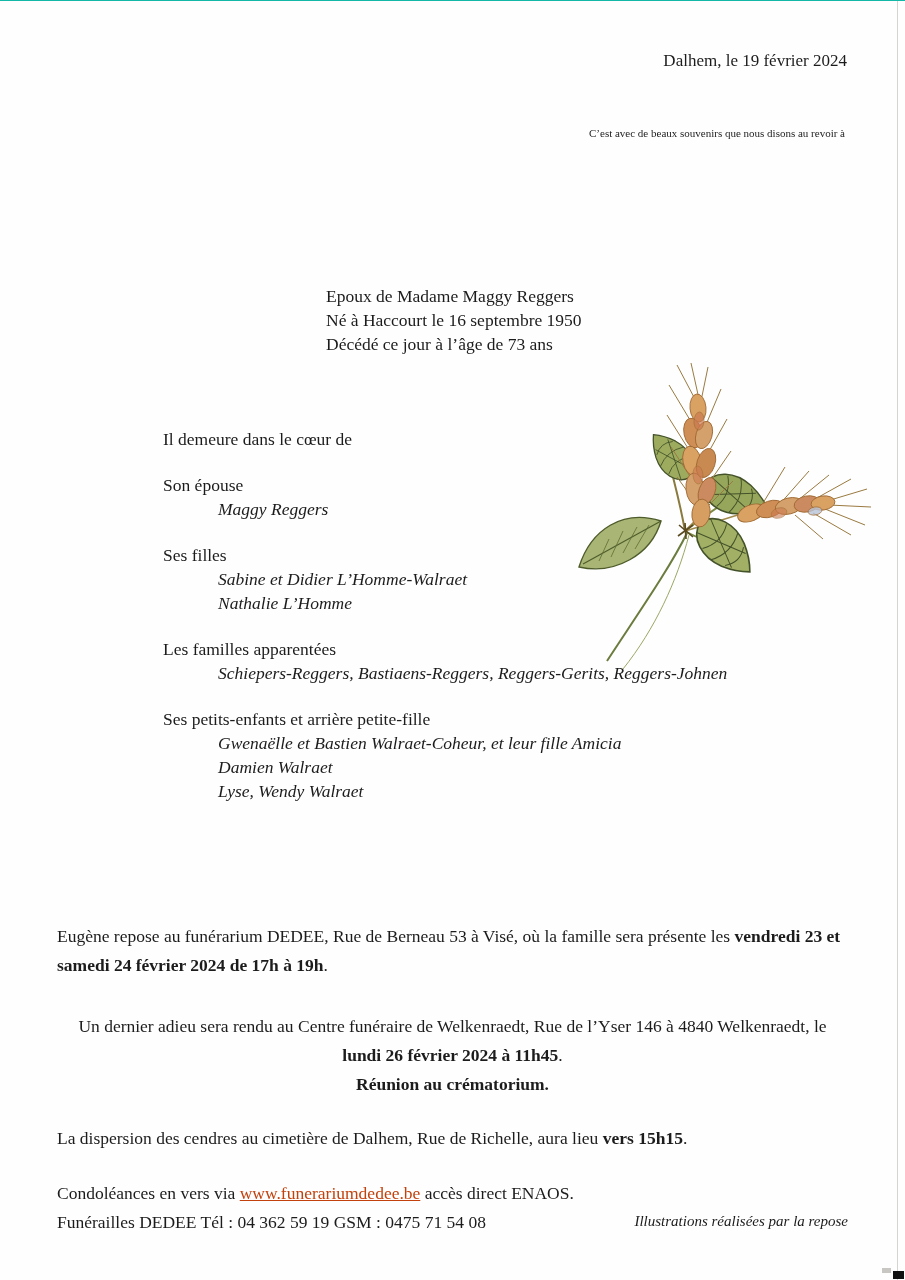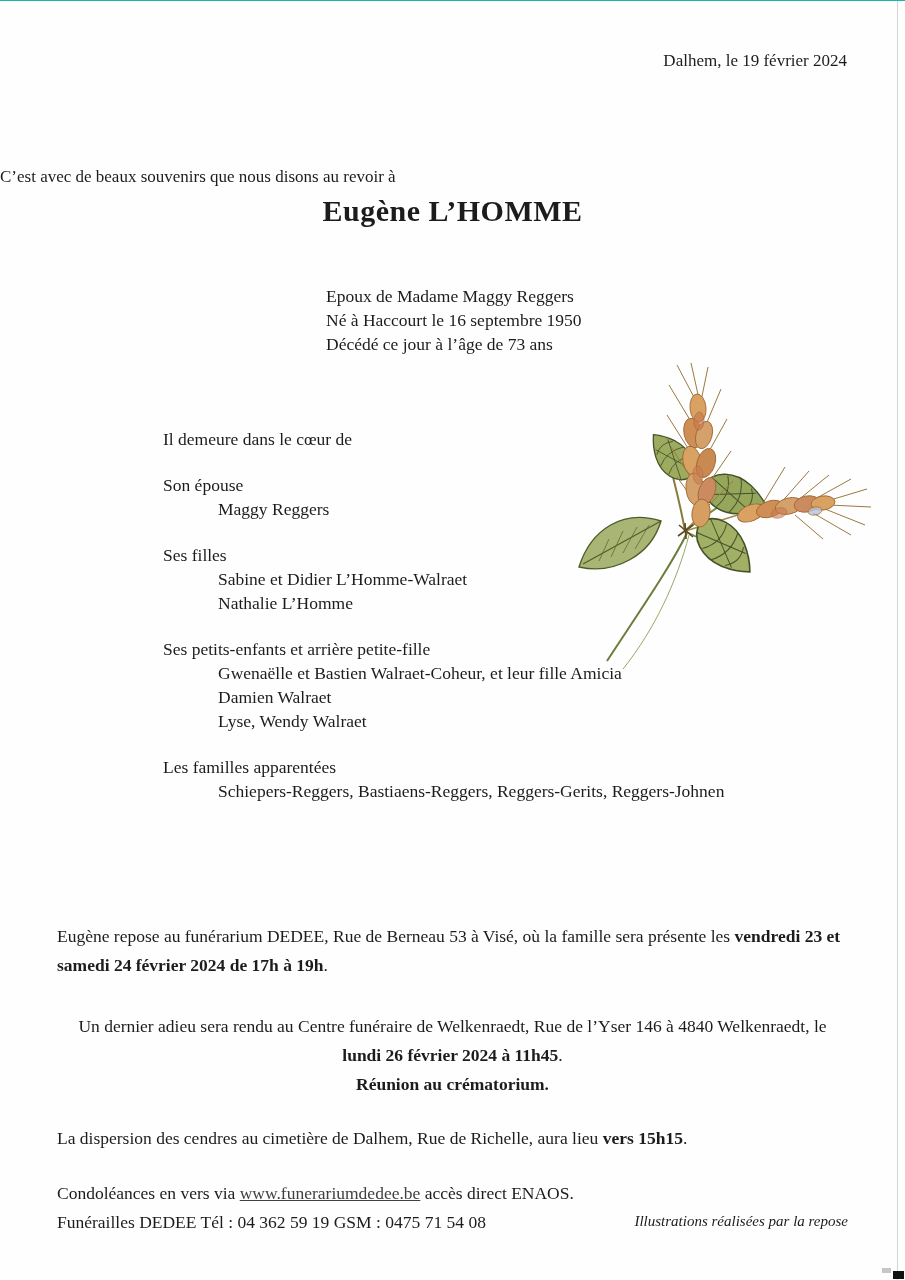--- a/index.html
+++ b/index.html
@@ -24,67 +24,66 @@
   .scan-smudge {
     position: absolute; right: 14px; bottom: 8px; width: 9px; height: 5px;
     background: #c9c7c4;
   }
   .dateline {
     position: absolute; top: 50px; right: 58px;
     font-size: 17px;
   }
   .intro {
     position: absolute; top: 126px; left: 0; width: 845px;
-    text-align: left; font-size: 17px; margin-top: 40px;
+    text-align: right; font-size: 11px;
   }
   .title {
     position: absolute; top: 193px; left: 0; width: 905px;
     text-align: center; font-size: 30px; font-weight: bold; letter-spacing: 0.5px;
   }
   .details {
     position: absolute; top: 283px; left: 326px;
     font-size: 17.5px; line-height: 24px;
   }
   .illustration {
     position: absolute; left: 565px; top: 362px; width: 310px; height: 320px;
   }
   .remembrance {
     position: absolute; left: 163px; top: 426px; width: 620px;
     font-size: 17.5px; line-height: 24px;
   }
   .remembrance .group { margin-top: 22px; }
-  .remembrance .group-members { padding-left: 55px; }
+  .remembrance .group-members { padding-left: 55px; font-style: italic; }
   .announcements {
     position: absolute; left: 57px; top: 921px; width: 791px;
     font-size: 17.5px; line-height: 29px;
   }
   .announcements .para-farewell { margin-top: 32px; text-align: center; }
   .announcements .para-dispersion { margin-top: 25px; }
   .announcements .para-condolences { margin-top: 26px; }
   .bold { font-weight: bold; }
-  a.weblink { color: #404040; text-decoration: underline; cursor: pointer; }
+  a.weblink { color: #c2410c; text-decoration: underline; cursor: pointer; }
   .footer-note {
     position: absolute; top: 1212px; right: 57px;
     font-style: italic; font-size: 15px;
   }
 </style>
 </head>
 <body>
 
 <div class="page">
 
   <div class="scan-edge-right"></div>
   <div class="scan-smudge"></div>
   <div class="scan-mark"></div>
 
   <div class="dateline">Dalhem, le 19 février 2024</div>
 
   <div class="intro">C’est avec de beaux souvenirs que nous disons au revoir à</div>
 
-  <div class="title">Eugène L’HOMME</div>
 
   <div class="details">
     <div>Epoux de Madame Maggy Reggers</div>
     <div>Né à Haccourt le 16 septembre 1950</div>
     <div>Décédé ce jour à l’âge de 73 ans</div>
   </div>
 
   <svg class="illustration" viewBox="0 0 310 320" xmlns="http://www.w3.org/2000/svg">
 
     <path d="M122 170 C 105 205, 70 255, 42 298" stroke="#6b7c3e" stroke-width="2" fill="none"></path>
@@ -206,34 +205,34 @@
 
     <div class="group">
       <div class="group-label">Ses filles</div>
       <div class="group-members">
         <div>Sabine et Didier L’Homme-Walraet</div>
         <div>Nathalie L’Homme</div>
       </div>
     </div>
 
     <div class="group">
+      <div class="group-label">Les familles apparentées</div>
+      <div class="group-members">
+        <div>Schiepers-Reggers, Bastiaens-Reggers, Reggers-Gerits, Reggers-Johnen</div>
+      </div>
+    </div>
+
+    <div class="group">
       <div class="group-label">Ses petits-enfants et arrière petite-fille</div>
       <div class="group-members">
         <div>Gwenaëlle et Bastien Walraet-Coheur, et leur fille Amicia</div>
         <div>Damien Walraet</div>
         <div>Lyse, Wendy Walraet</div>
       </div>
     </div>
-
-    <div class="group">
-      <div class="group-label">Les familles apparentées</div>
-      <div class="group-members">
-        <div>Schiepers-Reggers, Bastiaens-Reggers, Reggers-Gerits, Reggers-Johnen</div>
-      </div>
-    </div>
   </div>
 
   <div class="announcements">
     <div class="para-visitation"><span>Eugène repose au funérarium DEDEE, Rue de Berneau 53 à Visé, où la famille sera présente les </span><span class="bold">vendredi 23 et samedi 24 février 2024 de 17h à 19h</span><span>.</span></div>
 
     <div class="para-farewell">
       <div><span>Un dernier adieu sera rendu au Centre funéraire de Welkenraedt, Rue de l’Yser 146 à 4840 Welkenraedt, le </span><span class="bold">lundi 26 février 2024 à 11h45</span><span>.</span></div>
       <div class="bold">Réunion au crématorium.</div>
     </div>
 

